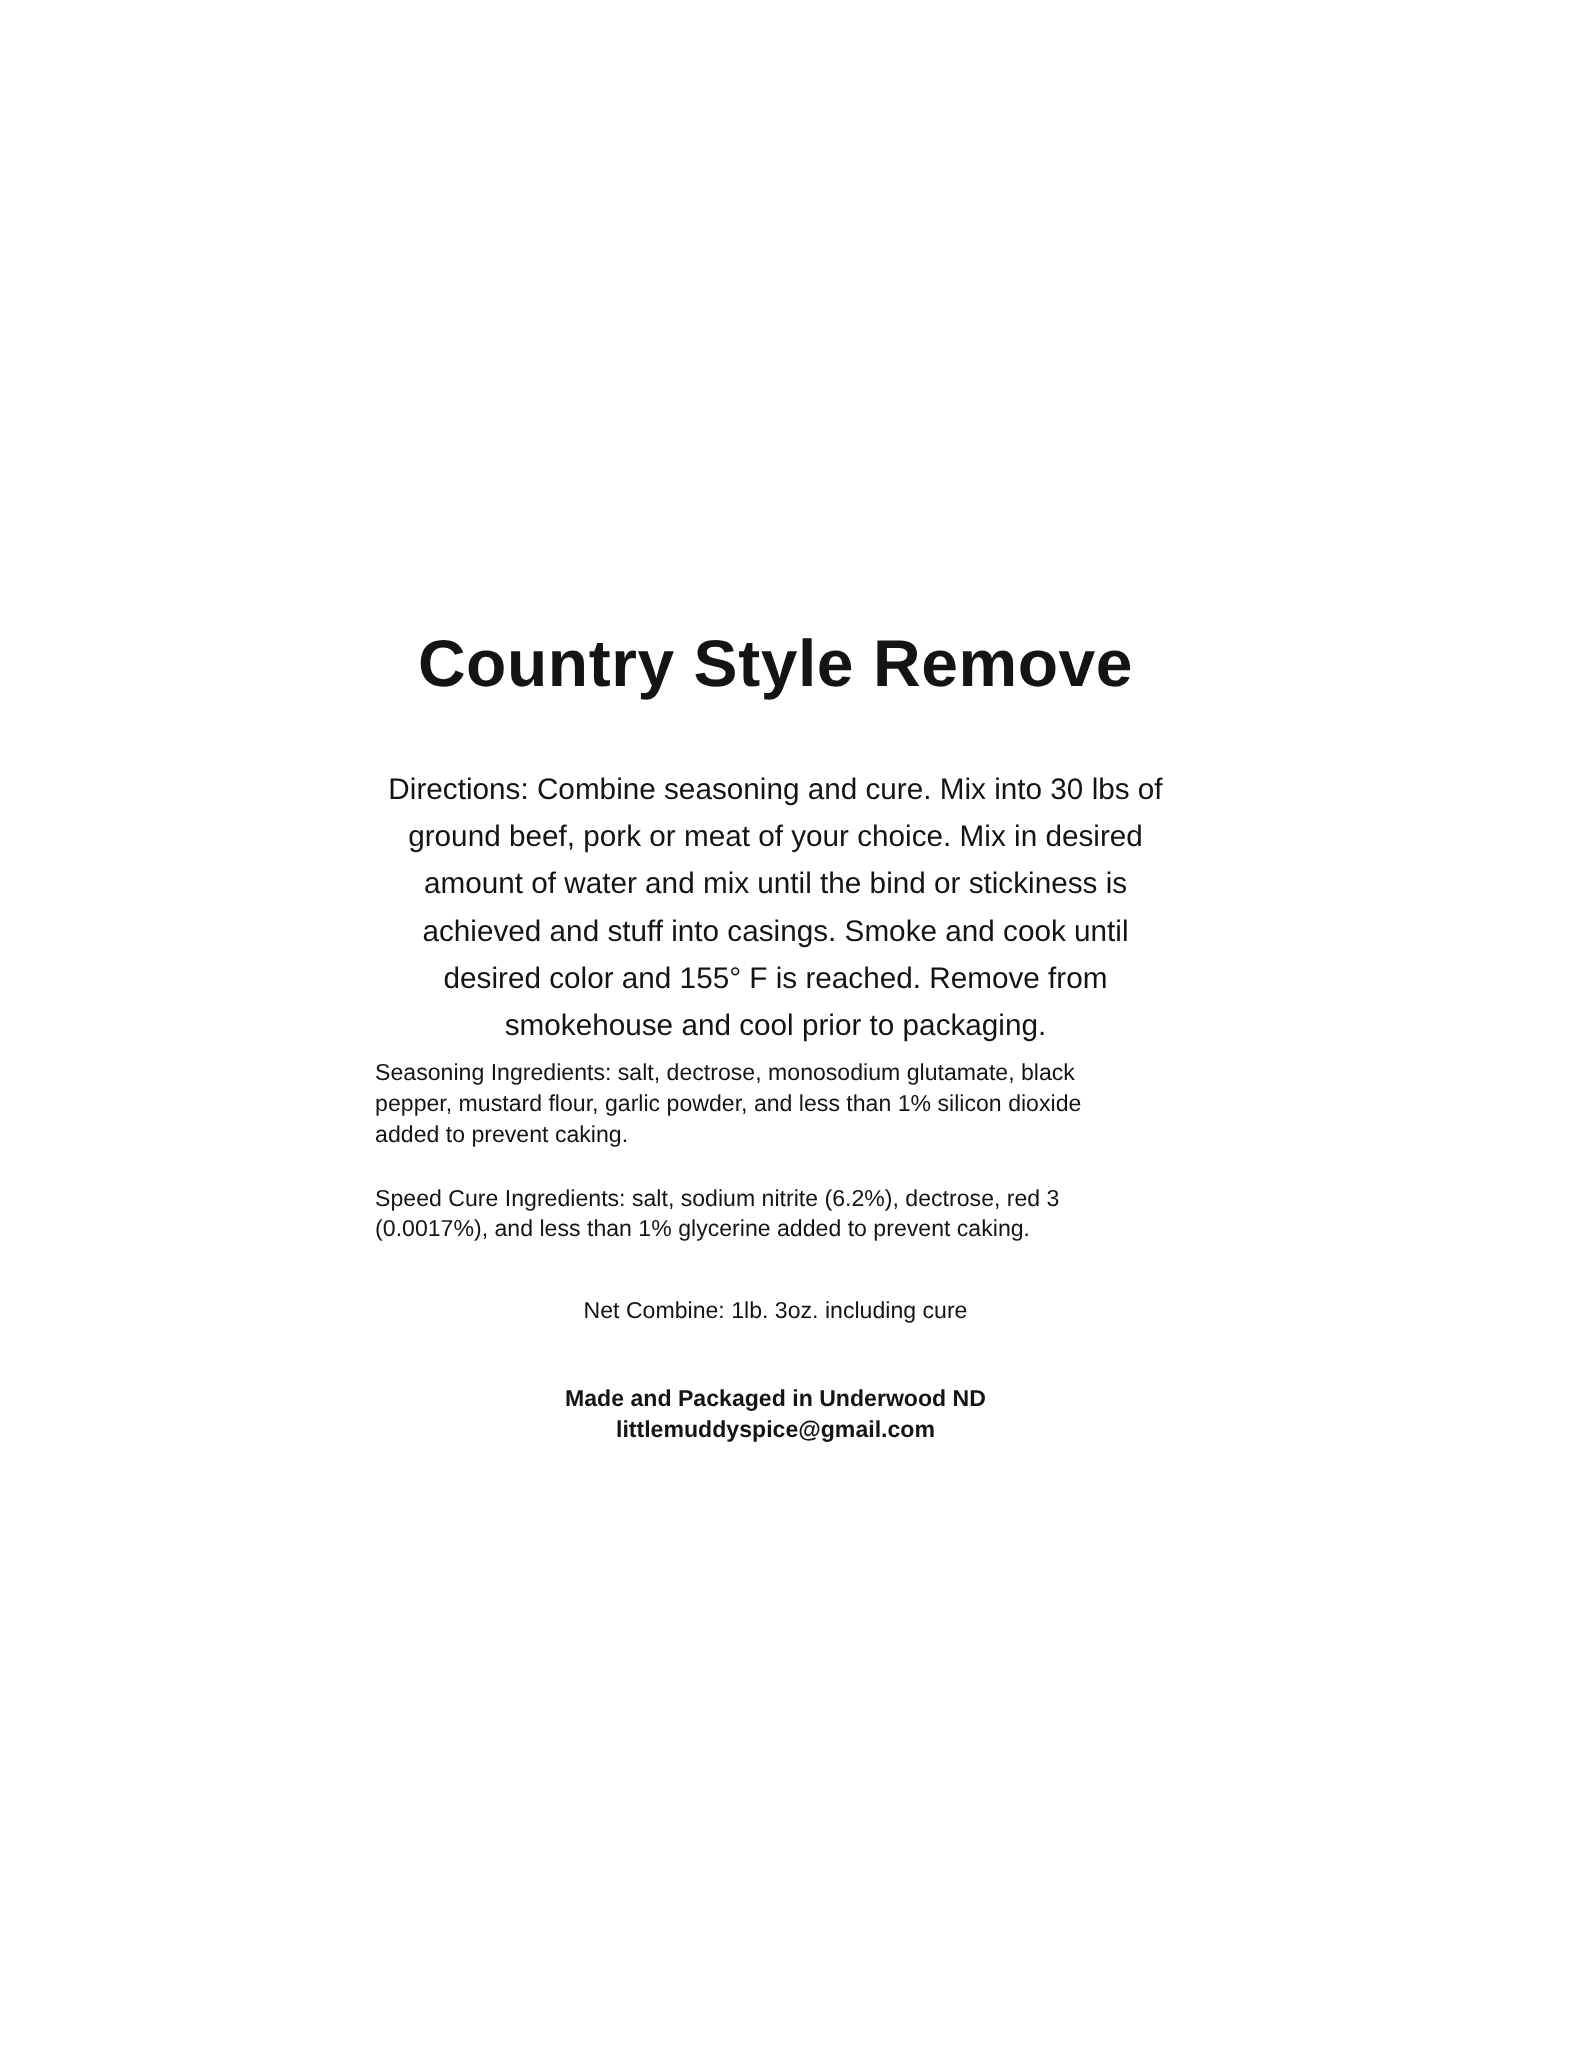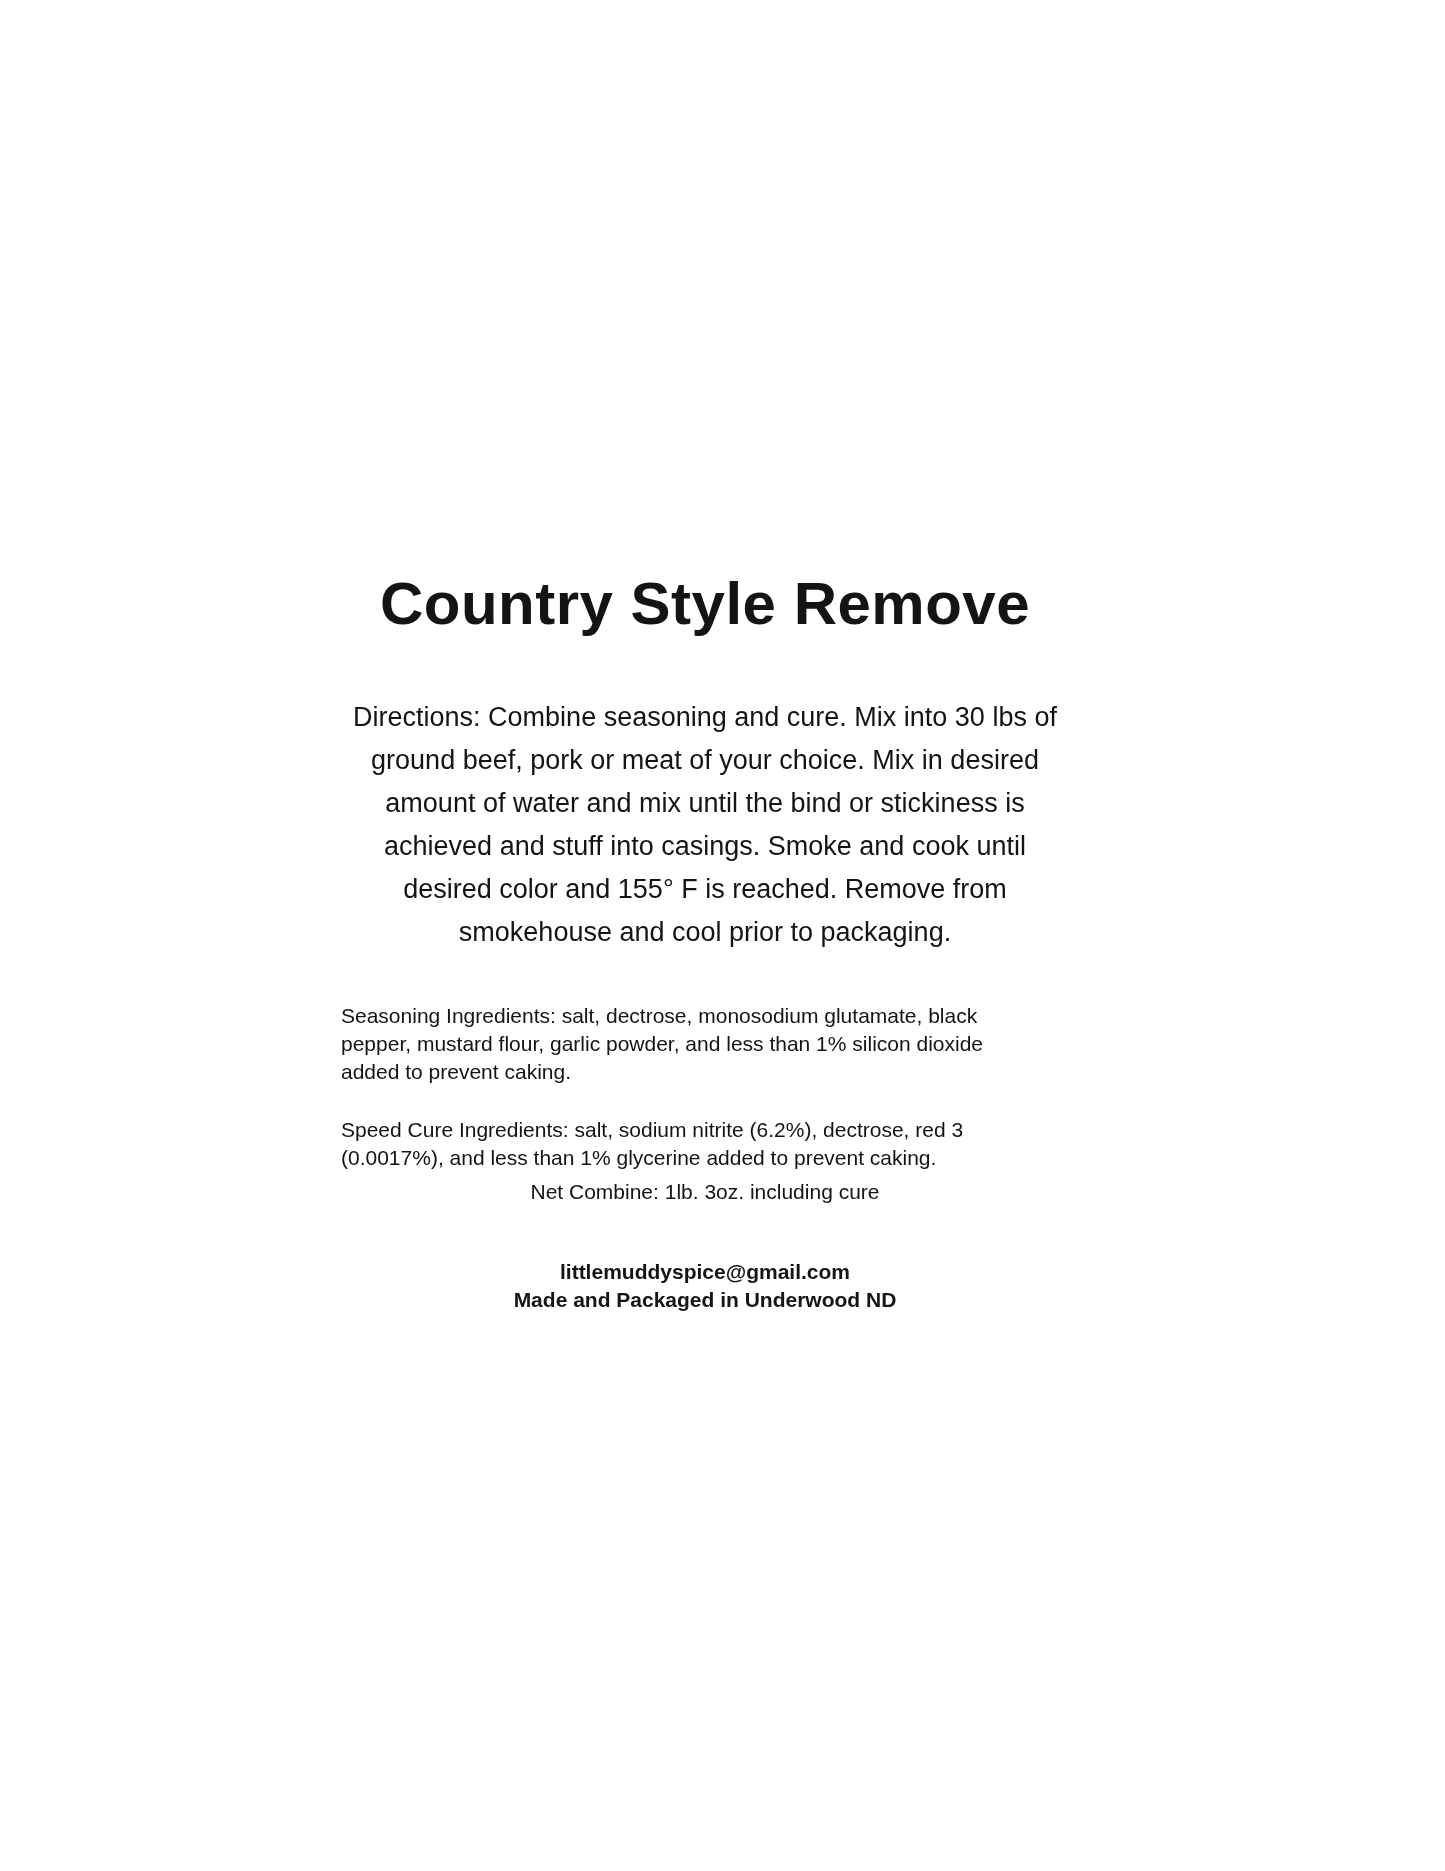--- a/index.html
+++ b/index.html
@@ -40,21 +40,20 @@
     margin-top: 48px;
   }
   .ingredients {
     position: absolute;
     left: 341px;
     width: 760px;
     text-align: left;
     font-size: 21px;
     line-height: 28px;
     white-space: pre-line;
-    margin-top: 40px;
   }
   .seasoning { top: 962px; }
   .speed-cure { top: 1076px; }
   .net-weight {
     position: absolute;
     left: 300px;
     top: 1178px;
     width: 810px;
     text-align: center;
     font-size: 21px;
@@ -88,17 +87,17 @@
   <div class="ingredients seasoning">Seasoning Ingredients: salt, dectrose, monosodium glutamate, black
 pepper, mustard flour, garlic powder, and less than 1% silicon dioxide
 added to prevent caking.</div>
 
   <div class="ingredients speed-cure">Speed Cure Ingredients: salt, sodium nitrite (6.2%), dectrose, red 3
 (0.0017%), and less than 1% glycerine added to prevent caking.</div>
 
   <div class="net-weight">Net Combine: 1lb. 3oz. including cure</div>
 
   <div class="footer">
+    <div>Made and Packaged in Underwood ND</div>
     <div>littlemuddyspice@gmail.com</div>
-    <div>Made and Packaged in Underwood ND</div>
   </div>
 
 </div>
 
 </body></html>

